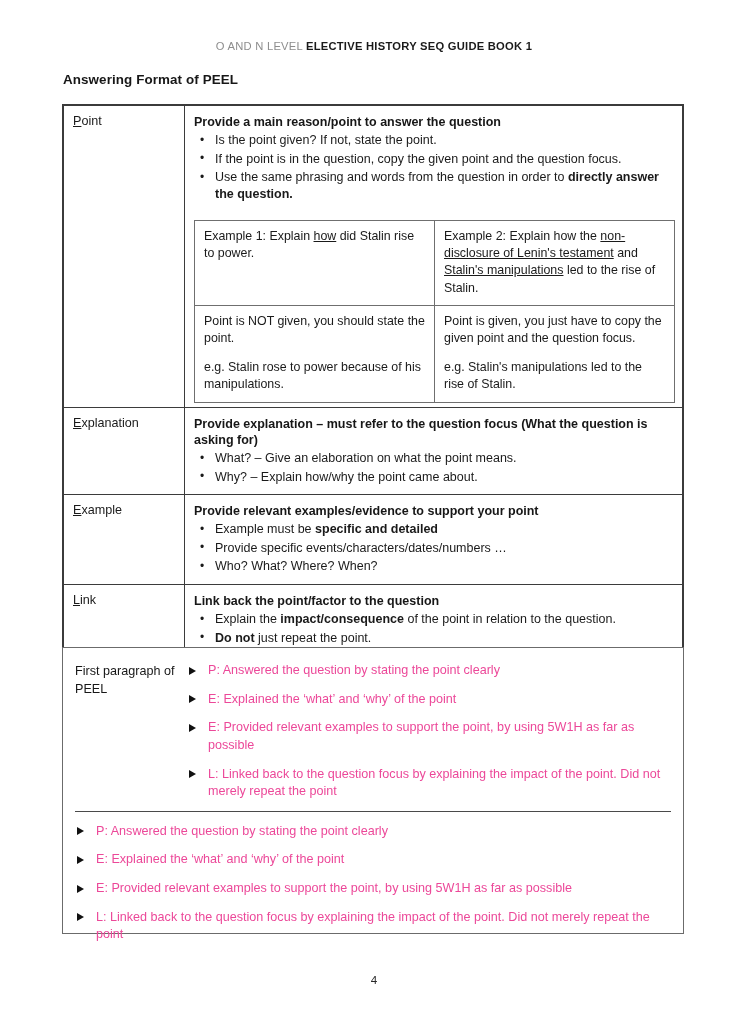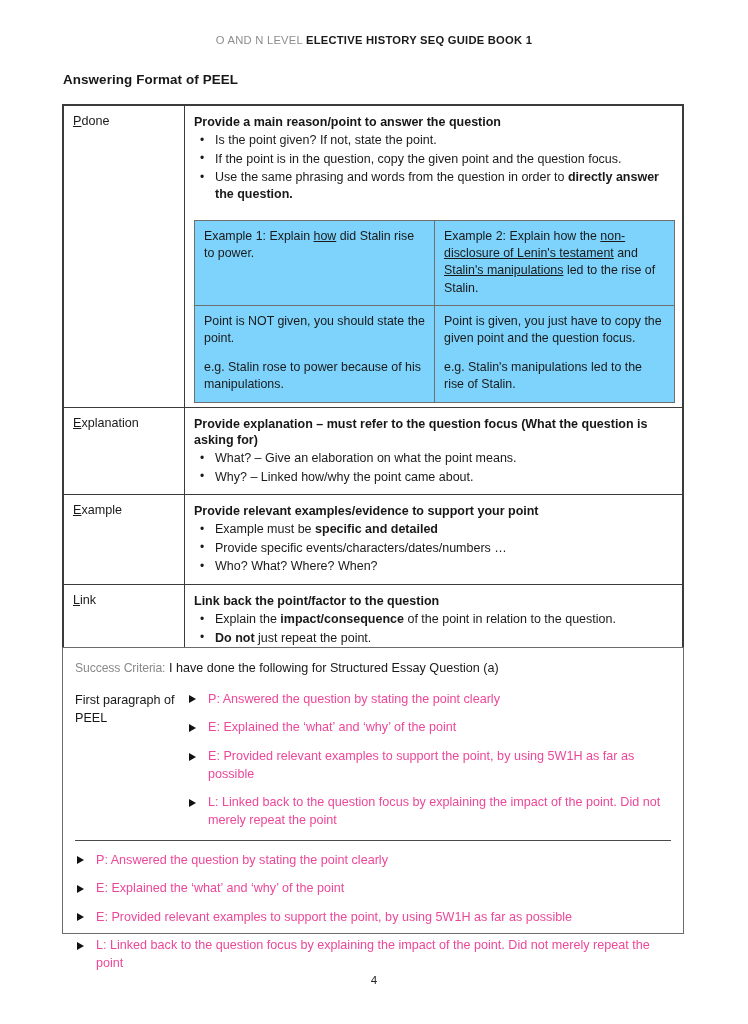--- a/index.html
+++ b/index.html
@@ -19,21 +19,21 @@
     position: absolute;
     left: 0; top: 0;
     width: 748px;
     height: 1024px;
     box-sizing: border-box;
   }
 
   
   .run-head {
     position: absolute;
-    left: 0; top: 34px;
+    left: 0; top: 40px;
     width: 748px;
     text-align: center;
     font-size: 11.2px;
     letter-spacing: 0.25px;
     white-space: nowrap;
   }
   .run-head .light { color: #8d8d8d; font-weight: 400; }
   .run-head .strong { color: #1a1a1a; font-weight: 700; }
 
   
@@ -120,21 +120,21 @@
     background: #d7d7d7;
     border: 1.1px solid #6f6f6f;
   }
   .ex-table td {
     border: 1.1px solid #6f6f6f;
     vertical-align: top;
     padding: 7px 9px 8px 9px;
     font-size: 12.4px;
     line-height: 1.4;
     color: #1a1a1a;
-    background: #7dd3fc;
+    background: #ffffff;
   }
   .ex-table p { margin: 0; }
   .ex-table p + p { margin-top: 11px; }
   .ex-table .u { text-decoration: underline; }
 
   
   .sc-box {
     position: absolute;
     left: 62px; top: 647px;
     width: 622px;
@@ -220,21 +220,21 @@
   </div>
 
   <div class="sec-title">Answering Format of PEEL</div>
 
   <div class="peel-table">
     <table>
       <tbody>
 
         <tr>
           <td class="col-label">
-            <div class="lbl"><span class="u">P</span><span>done</span></div>
+            <div class="lbl"><span class="u">P</span><span>oint</span></div>
           </td>
           <td>
             <div class="cell-body">
               <div class="head-line">Provide a main reason/point to answer the question</div>
               <ul class="bul">
                 <li><span>Is the point given? If not, state the point.</span></li>
                 <li><span>If the point is in the question, copy the given point and the question focus.</span></li>
                 <li><span>Use the same phrasing and words from the question in order to </span><b>directly answer the question.</b></li>
               </ul>
             </div>
@@ -268,21 +268,21 @@
 
         <tr>
           <td class="col-label">
             <div class="lbl"><span class="u">E</span><span>xplanation</span></div>
           </td>
           <td>
             <div class="cell-body">
               <div class="head-line">Provide explanation – must refer to the question focus (What the question is asking for)</div>
               <ul class="bul">
                 <li><span>What? – Give an elaboration on what the point means.</span></li>
-                <li><span>Why? – Linked how/why the point came about.</span></li>
+                <li><span>Why? – Explain how/why the point came about.</span></li>
               </ul>
             </div>
           </td>
         </tr>
 
         <tr>
           <td class="col-label">
             <div class="lbl"><span class="u">E</span><span>xample</span></div>
           </td>
           <td>
@@ -310,21 +310,20 @@
               </ul>
             </div>
           </td>
         </tr>
 
       </tbody>
     </table>
   </div>
 
   <div class="sc-box">
-    <div class="sc-title"><span class="sc-lead">Success Criteria:</span><span> I have done the following for Structured Essay Question (a)</span></div>
 
     <div class="sc-group first">
       <div class="sc-name">First paragraph of PEEL</div>
       <ul class="sc-items">
         <li><span class="tri"></span><span>P: Answered the question by stating the point clearly</span></li>
         <li><span class="tri"></span><span>E: Explained the ‘what’ and ‘why’ of the point</span></li>
         <li><span class="tri"></span><span>E: Provided relevant examples to support the point, by using 5W1H as far as possible</span></li>
         <li><span class="tri"></span><span>L: Linked back to the question focus by explaining the impact of the point. Did not merely repeat the point</span></li>
       </ul>
     </div>

